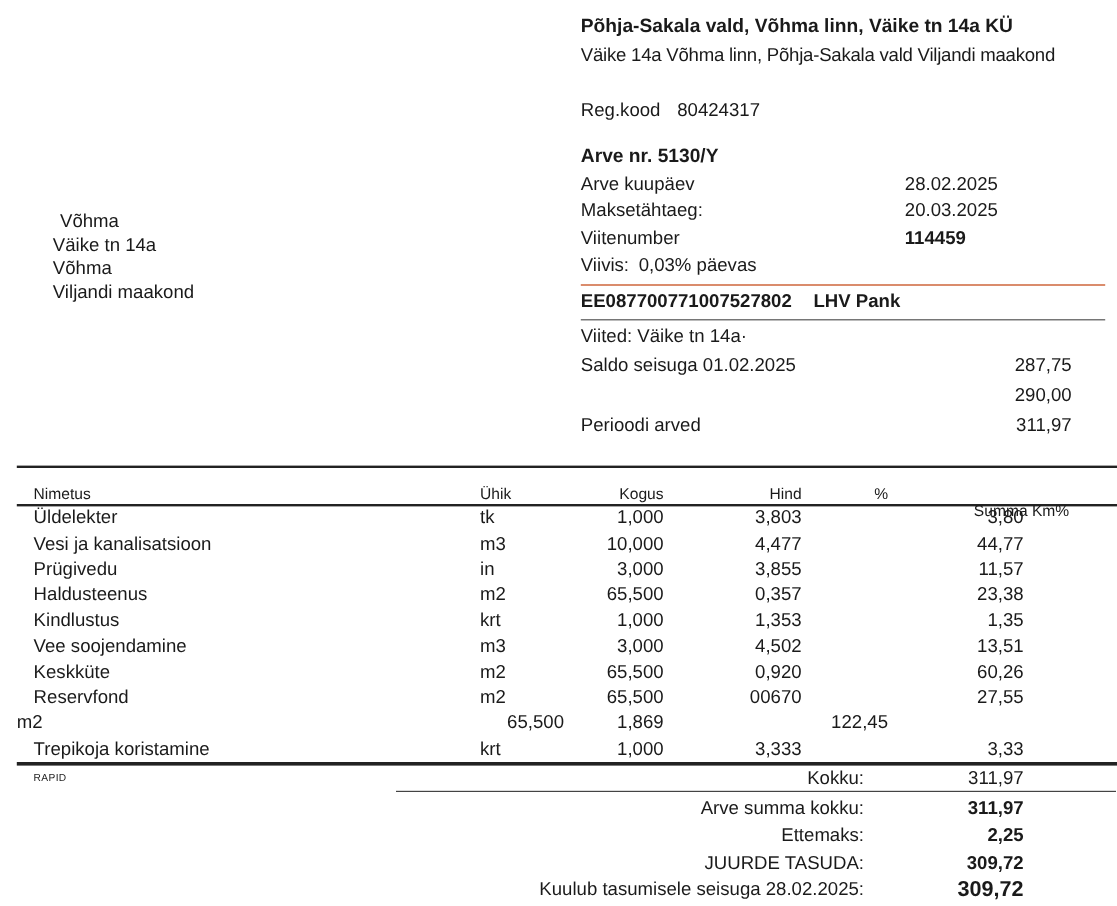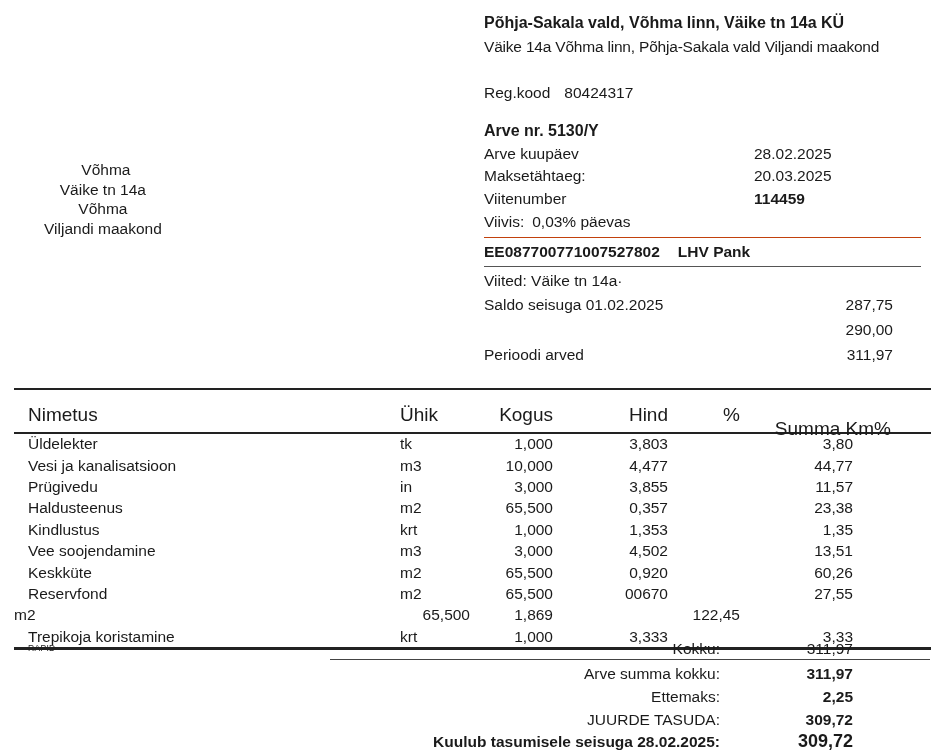--- a/index.html
+++ b/index.html
@@ -3,21 +3,21 @@
 <meta charset="utf-8">
 <style>
   html,body{margin:0;padding:0;}
   body{
     width:931px;height:755px;position:relative;background:#ffffff;
     font-family:"Liberation Sans","DejaVu Sans",sans-serif;
     color:#1a1a1a;font-size:15.5px;overflow:hidden;
   }
   .abs{position:absolute;}
   
-  .recipient{left:44px;top:160px;line-height:19.5px;text-align:center;}
+  .recipient{left:44px;top:175px;line-height:19.5px;}
   .recipient .l1{padding-left:6px;}
   
   .rightcol{left:484px;top:0;width:437px;}
   .title{position:absolute;left:0;top:14px;font-weight:bold;font-size:16px;white-space:nowrap;}
   .subtitle{position:absolute;left:0;top:38px;font-size:15.5px;white-space:nowrap;letter-spacing:-0.2px;}
   .regrow{position:absolute;left:0;top:84px;}
   .regrow .val{margin-left:14px;}
   .arvenr{position:absolute;left:0;top:122px;font-weight:bold;font-size:16px;}
   .metarow{position:absolute;left:0;width:100%;height:22px;}
   .metarow .mval{position:absolute;left:270px;top:0;}
@@ -30,35 +30,35 @@
     display:flex;align-items:center;font-weight:bold;
   }
   .bankline .bank-name{margin-left:18px;}
   .viited{position:absolute;left:0;top:272px;}
   .acctrow{position:absolute;left:0;width:437px;height:20px;}
   .acctrow .aval{position:absolute;right:28px;top:0;text-align:right;}
   
   .invtable{left:14px;top:388px;width:917px;}
   .rule{background:#222;}
   .rule-top{height:1.5px;width:917px;}
-  .thead{display:grid;grid-template-columns:386px 70px 83px 115px 72px 191px;height:42px;align-items:center;font-size:19px;}
+  .thead{display:grid;grid-template-columns:386px 70px 83px 115px 72px 191px;height:30px;align-items:center;font-size:13px;}
   .rule-mid{height:2px;width:917px;}
   .rule-bot{height:2.5px;width:917px;}
   .trow{display:grid;grid-template-columns:386px 70px 83px 115px 72px 113px 78px;height:21.4px;align-items:center;font-size:15.5px;}
   .c-name{padding-left:14px;text-align:left;}
   .c-unit{text-align:left;}
   .c-qty,.c-price,.c-pct,.c-sum{text-align:right;}
   .h-sum{text-align:right;padding-right:40px;margin-top:28px;}
   
   .rapid{left:28px;top:643px;font-size:8.5px;letter-spacing:0.3px;color:#222;}
   .sumrow{left:400px;width:453px;height:18px;display:flex;}
   .sumrow .slabel{flex:1;text-align:right;}
   .sumrow .sval{width:133px;text-align:right;}
   .kokku-rule{left:330px;top:659px;width:600px;height:1px;background:#444;}
-  .final-label{font-weight:bold;}
+  .final-label{font-weight:normal;}
   .final-val{font-weight:bold;font-size:18px;}
   .fs-final .slabel{line-height:22px;}
 </style>
 </head>
 <body>
 
 <div class="abs recipient">
   <div class="l1">Võhma</div>
   <div>Väike tn 14a</div>
   <div>Võhma</div>

